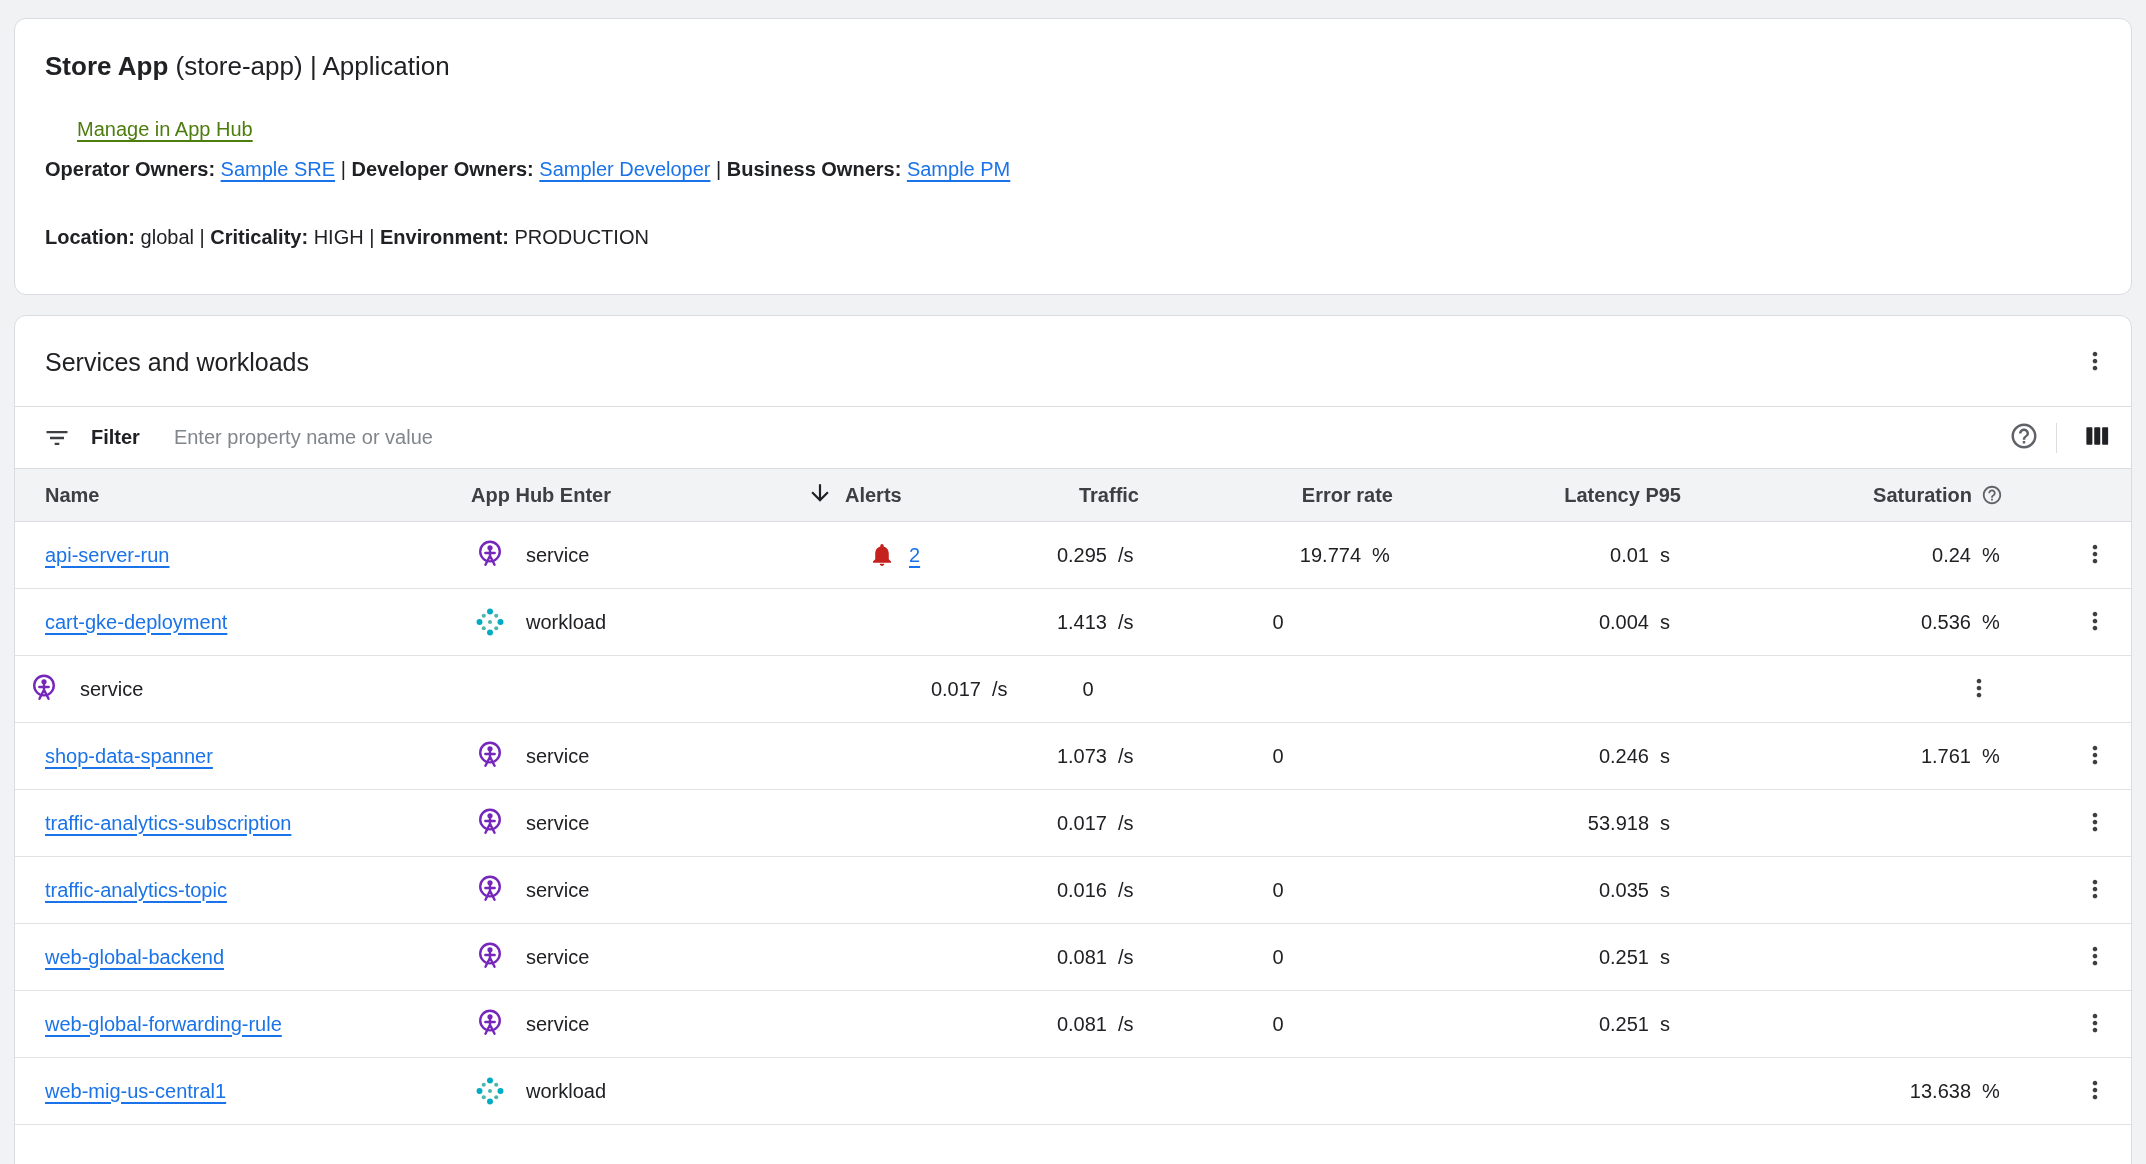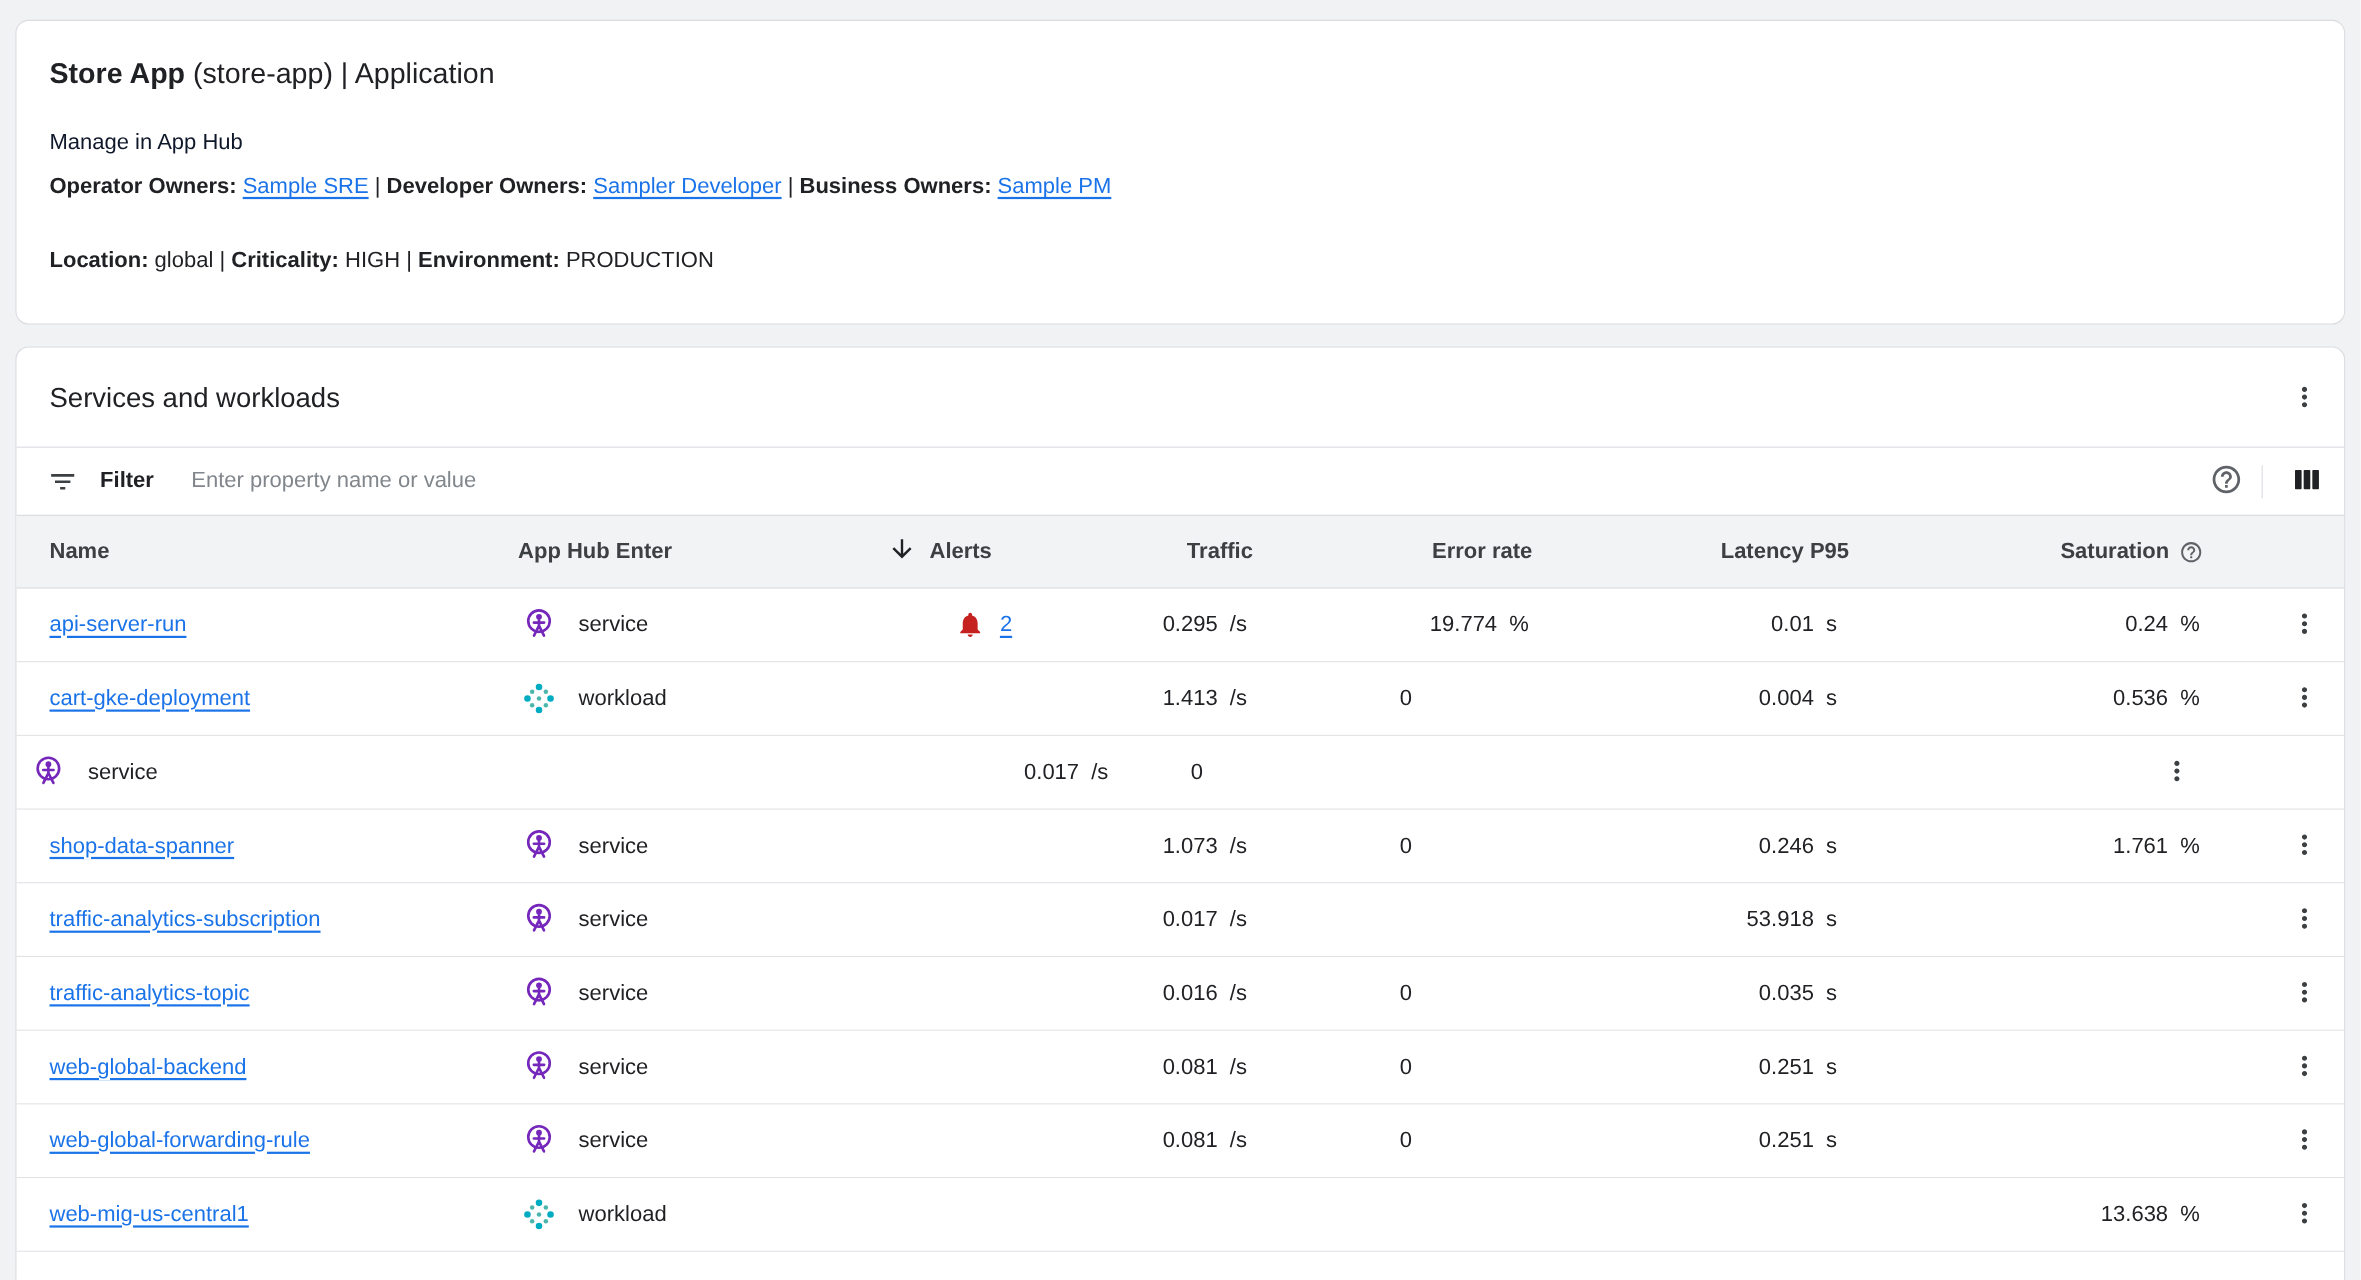--- a/index.html
+++ b/index.html
@@ -16,22 +16,22 @@
     border:1px solid #dadce0;
     border-radius:12px;
   }
 
   
   .app-card { padding:32px 30px 44px; }
   .app-title { margin:0; font-size:26px; font-weight:400; }
   .app-title b { font-weight:700; }
   .purple-link {
     display:inline-block; margin-top:36px;
-    font-size:20px; color:#0f172a;
-    text-underline-offset:4px; cursor:pointer;
+    font-size:20px; color:#4d7c0f;
+    text-decoration:underline; text-underline-offset:4px; cursor:pointer;margin-left:32px;
   }
   .meta { font-size:20px; line-height:26px; }
   .meta1 { margin-top:42px; }
   .meta2 { margin-top:15px; }
   .meta b { font-weight:700; }
   .blue-link {
     color:#1a73e8; text-decoration:underline; text-underline-offset:4px; cursor:pointer;
   }
 
   
@@ -61,21 +61,21 @@
   .filter-input::placeholder { color:#80868b; }
   .v-divider { width:1px; height:30px; background:#dadce0; margin:0 16px 0 8px; }
 
   
   .grid-row {
     display:grid;
     grid-template-columns:446px 334px 230px 126px 254px 288px 322px minmax(0,1fr);
     align-items:center;
   }
   .thead {
-    height:67px; background:#f1f3f4;
+    height:54px; background:#f1f3f4;
     border-top:1px solid #dadce0; border-bottom:1px solid #dadce0;
     font-size:20px; font-weight:700; color:#3c4043;
   }
   .row { height:67px; border-bottom:1px solid #e0e3e6; font-size:20px; }
   .cell { min-width:0; }
 
   .h-name, .c-name { padding-left:30px; }
   .h-type { padding-left:10px; }
   .h-alerts { display:flex; align-items:center; gap:12px; padding-left:12px; cursor:pointer; }
   .h-right { display:flex; justify-content:flex-end; align-items:center; padding-right:12px; text-align:right; }

